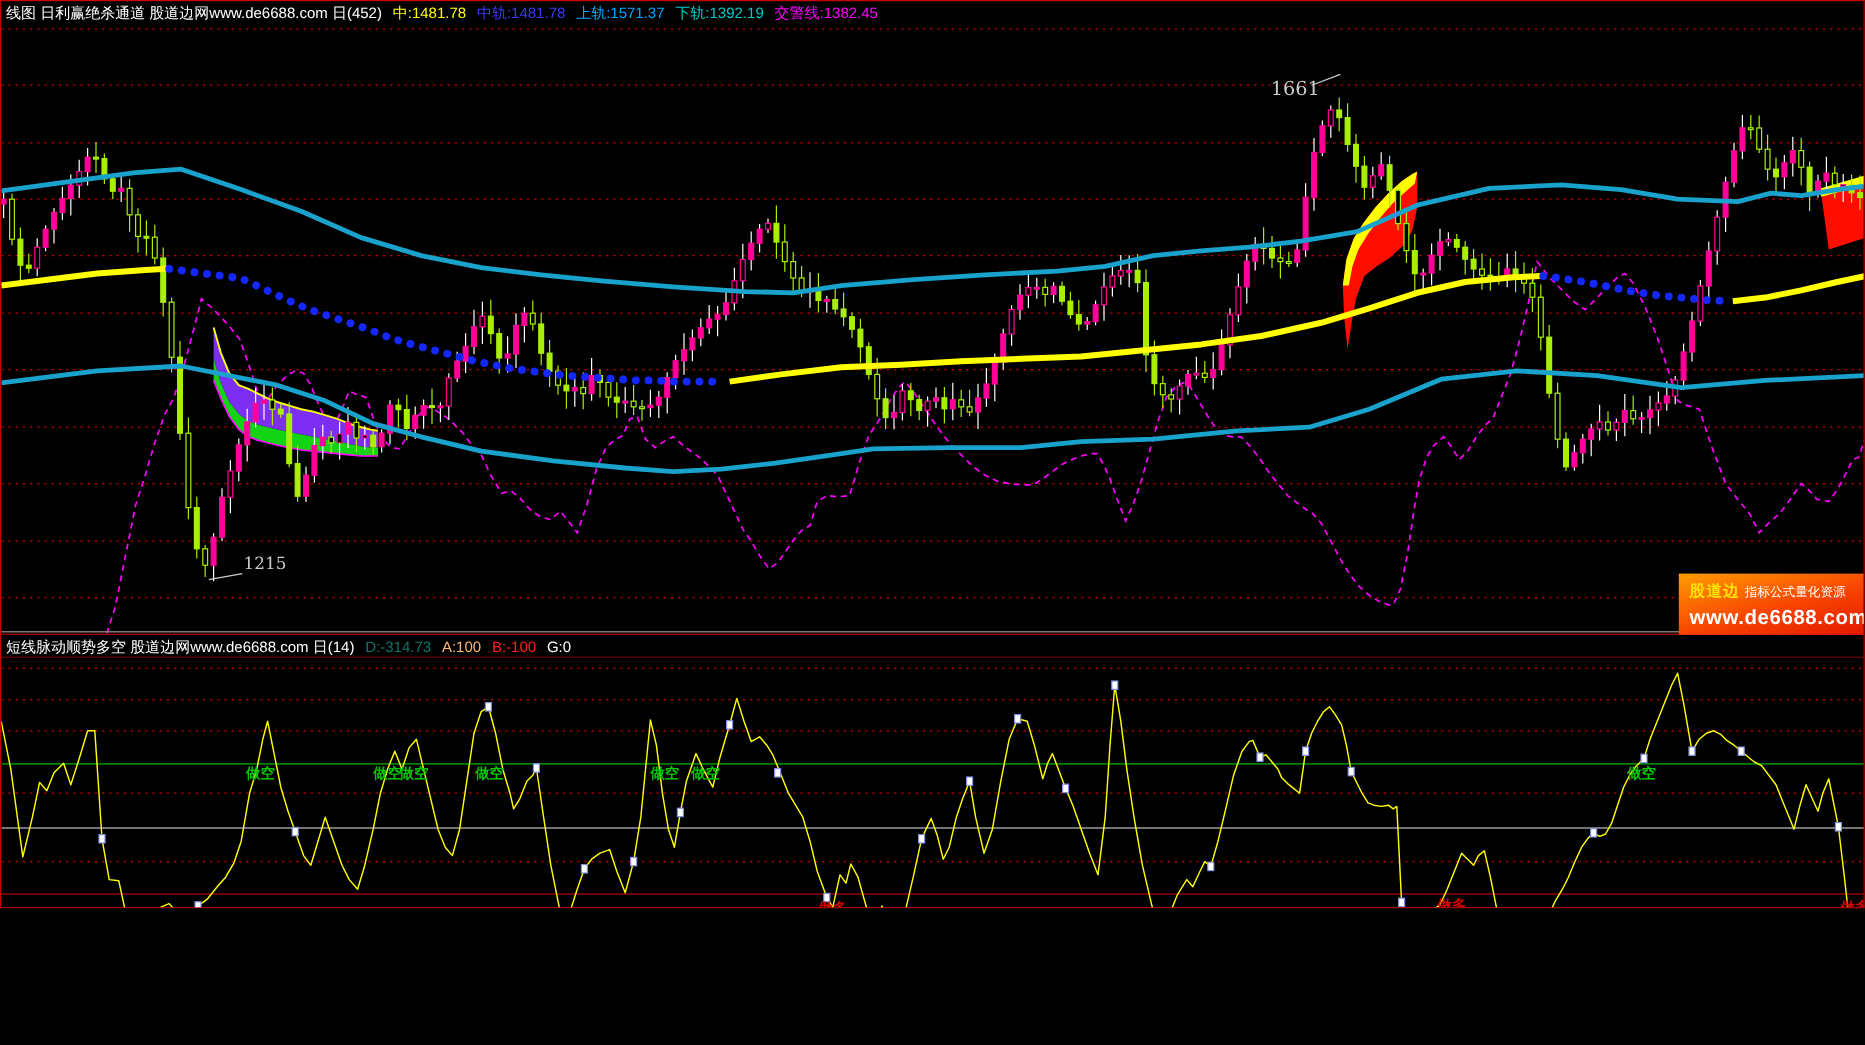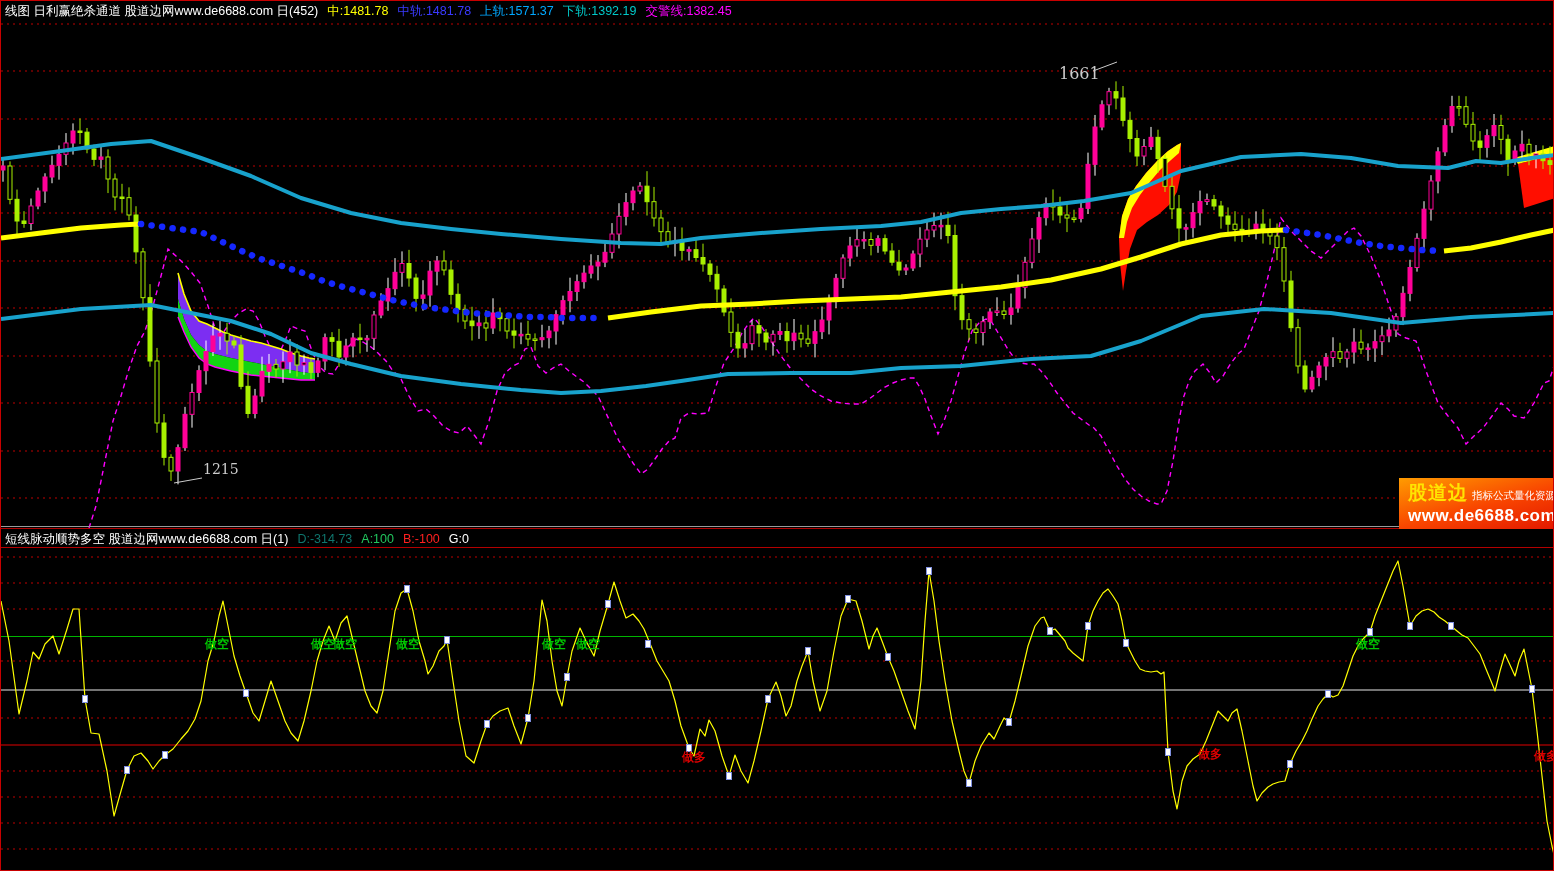--- a/index.html
+++ b/index.html
@@ -1,32 +1,32 @@
 <!DOCTYPE html>
 <html><head>
 <meta charset="utf-8">
 <style>
   html,body{margin:0;padding:0;background:#000;}
-  .window{position:relative;width:1554px;height:871px;background:#000;overflow:hidden;
+  .window{position:relative;width:1554px;height:757px;background:#000;overflow:hidden;
           box-sizing:border-box;border:1px solid #c80000;
           font-family:"Liberation Sans","DejaVu Sans",sans-serif;}
   .hdr{position:absolute;left:4px;height:17px;line-height:17px;font-size:12.5px;white-space:nowrap;}
   .hdr1{top:2px;}
   .hdr2{top:530px;}
   .hdr span{margin-right:9px;}
   svg{position:absolute;left:0;display:block;}
   #mainChart{top:20px;}
   #subChart{top:546px;}
   .div-grey{position:absolute;left:0;top:525px;width:1554px;height:1px;background:#9a9a9a;}
   .div-red{position:absolute;left:0;top:527px;width:1554px;height:1px;background:#b40000;}
   .watermark{position:absolute;left:1398px;top:477px;width:157px;height:51px;z-index:9;
              background:linear-gradient(165deg,#ff9c00 0%,#f84400 55%,#e31800 100%);
              padding:4px 0 0 9px;box-sizing:border-box;}
   .wm-row1{line-height:21px;white-space:nowrap;}
-  .wm-brand{color:#ffe400;font-weight:bold;font-size:19px;letter-spacing:1px;}
+  .wm-brand{color:#ffe400;font-weight:bold;font-size:13px;letter-spacing:1px;}
   .wm-tag{color:#ffffff;font-size:10.5px;margin-left:4px;}
   .wm-url{color:#ffffff;font-weight:bold;font-size:17px;line-height:20px;letter-spacing:.5px;}
   text{font-family:"DejaVu Serif","Liberation Serif",serif;}
   .cjk-label{font-family:"Liberation Sans","DejaVu Sans",sans-serif;font-weight:bold;}
 </style>
 </head>
 <body>
 
 <div class="window">
   <div class="hdr hdr1" id="hdr1"><span style="color: rgb(255, 255, 255);">线图 日利赢绝杀通道 股道边网www.de6688.com 日(452)</span><span style="color: rgb(255, 255, 0);">中:1481.78</span><span style="color: rgb(58, 58, 255);">中轨:1481.78</span><span style="color: rgb(0, 168, 255);">上轨:1571.37</span><span style="color: rgb(0, 200, 200);">下轨:1392.19</span><span style="color: rgb(255, 0, 255);">交警线:1382.45</span></div>
@@ -505,21 +505,21 @@
       <polyline points="1443,230 1470,227 1500,221 1530,214 1554,209" fill="none" stroke="#ffff00" stroke-width="5" stroke-linejoin="round"></polyline>
       <line x1="1092" y1="50" x2="1116" y2="41" stroke="#cccccc" stroke-width="1"></line>
       <text x="1058" y="58" fill="#cccccc" font-size="16">1661</text>
       <line x1="173" y1="462" x2="201" y2="457" stroke="#cccccc" stroke-width="1"></line>
       <text x="202" y="453" fill="#cccccc" font-size="14">1215</text>
     </svg>
 
   <div class="div-grey"></div>
   <div class="div-red"></div>
 
-  <div class="hdr hdr2" id="hdr2"><span style="color: rgb(255, 255, 255);">短线脉动顺势多空 股道边网www.de6688.com 日(1)</span><span style="color: #0f766e;">D:-314.73</span><span style="color: #22c55e; margin-top: 12px;">A:100</span><span style="color: rgb(255, 32, 32);">B:-100</span><span style="color: #ffffff;">G:0</span></div>
+  <div class="hdr hdr2" id="hdr2"><span style="color: rgb(255, 255, 255);">短线脉动顺势多空 股道边网www.de6688.com 日(14)</span><span style="color: #0f766e;">D:-314.73</span><span style="color: #fdba74; margin-top: 12px;">A:100</span><span style="color: rgb(255, 32, 32);">B:-100</span><span style="color: #ffffff;">G:0</span></div>
 
   <svg id="subChart" width="1554" height="325" viewBox="0 0 1554 325">
       <line x1="0" y1="0.5" x2="1554" y2="0.5" stroke="#b40000" stroke-width="1"></line>
       <line x1="0" y1="10" x2="1554" y2="10" stroke="#be0000" stroke-width="1" stroke-dasharray="2 4"></line>
       <line x1="0" y1="36" x2="1554" y2="36" stroke="#be0000" stroke-width="1" stroke-dasharray="2 4"></line>
       <line x1="0" y1="62" x2="1554" y2="62" stroke="#be0000" stroke-width="1" stroke-dasharray="2 4"></line>
       <line x1="0" y1="114" x2="1554" y2="114" stroke="#be0000" stroke-width="1" stroke-dasharray="2 4"></line>
       <line x1="0" y1="171" x2="1554" y2="171" stroke="#be0000" stroke-width="1" stroke-dasharray="2 4"></line>
       <line x1="0" y1="224" x2="1554" y2="224" stroke="#be0000" stroke-width="1" stroke-dasharray="2 4"></line>
       <line x1="0" y1="250" x2="1554" y2="250" stroke="#be0000" stroke-width="1" stroke-dasharray="2 4"></line>

